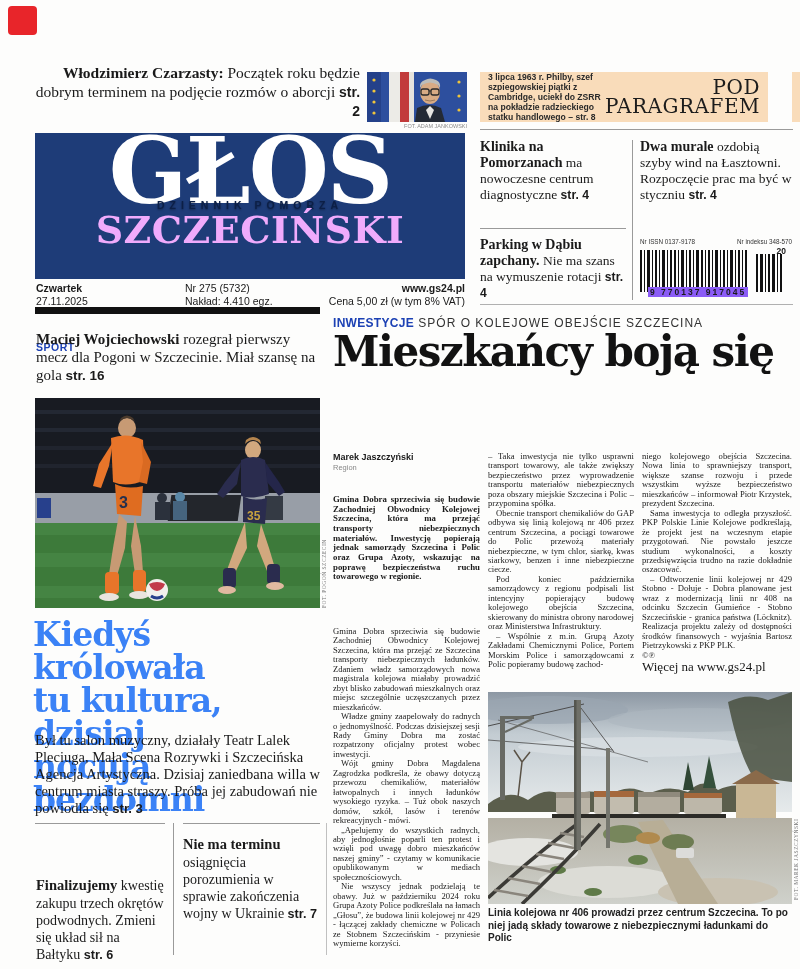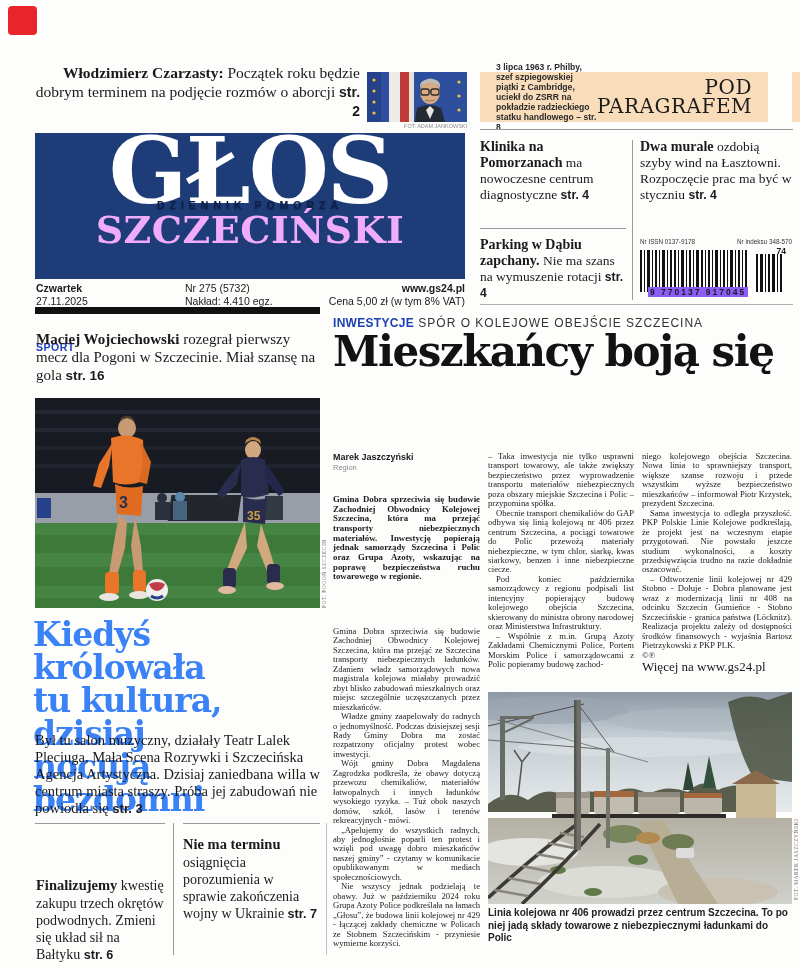--- a/index.html
+++ b/index.html
@@ -13,21 +13,21 @@
 
   
   .marker{left:8px;top:6px;width:29px;height:29px;border-radius:4px;background:#e8252a;}
 
   
   .topteaser{left:28px;top:64px;width:332px;text-align:right;font-size:15.5px;line-height:1.22;}
   .czarzasty{left:367px;top:72px;width:100px;height:50px;}
   .topcredit{left:367px;top:123px;width:100px;text-align:right;font-size:5.5px;color:#8a8a8a;}
 
   
-  .podbox{left:480px;top:72px;width:288px;height:50px;background:#f9dcba;display:flex;justify-content:space-between;align-items:center;padding:0 16px;box-sizing:border-box;}
+  .podbox{left:480px;top:72px;width:288px;height:50px;background:#f9dcba;display:flex;justify-content:space-between;align-items:center;padding:0 8px;box-sizing:border-box;}
   .podtext{width:152px;font-size:8.6px;line-height:1.18;font-weight:bold;color:#2a2a2a;}
   .podtitle{text-align:right;font-family:"DejaVu Serif",serif;font-size:20px;line-height:0.95;letter-spacing:0.5px;color:#1c1c1c;}
   .podedge{left:792px;top:72px;width:8px;height:50px;background:#f9dcba;}
 
   
   .mast{left:35px;top:133px;width:430px;height:146px;background:#1e3c78;text-align:center;overflow:hidden;}
   .mast .glos{font-family:"DejaVu Serif",serif;font-weight:bold;color:#fff;font-size:92px;line-height:1;margin-top:-8px;letter-spacing:-2px;}
   .mast .ribbon{font-family:"Liberation Sans",sans-serif;font-weight:bold;font-size:10.5px;letter-spacing:5px;color:#0c1f46;margin-top:-18px;text-shadow:0 1px 2px rgba(0,0,0,.35);}
   .mast .sub{font-family:"DejaVu Serif",serif;font-weight:bold;color:#f0abfc;font-size:38px;line-height:1;margin-top:0px;letter-spacing:0.5px;}
   .inforow{left:35px;top:282px;width:430px;font-size:10.5px;line-height:1.25;}
@@ -189,21 +189,21 @@
           <rect x="105" y="0" width="2" height="42"></rect>
         <rect x="116" y="4" width="2" height="38"></rect>
           <rect x="120" y="4" width="3" height="38"></rect>
           <rect x="125" y="4" width="1" height="38"></rect>
           <rect x="128" y="4" width="2" height="38"></rect>
           <rect x="132" y="4" width="3" height="38"></rect>
           <rect x="137" y="4" width="1" height="38"></rect>
           <rect x="140" y="4" width="2" height="38"></rect>
       </g>
     </svg>
-    <span class="baraddon">74</span>
+    <span class="baraddon">20</span>
     <span class="bardigits">9 770137 917045</span>
   </div>
 </div>
 <div class="hrule" style="left:480px;top:304px;width:313px;background:#b0b0b0;"></div>
 
 <div class="abs blackbar"></div>
 <div class="abs sportkicker sans kicker-blue">SPORT</div>
 <div class="abs sportteaser"><b>Maciej Wojciechowski</b><span> rozegrał pierwszy mecz dla Pogoni w Szczecinie. Miał szansę na gola </span><span class="ref">str. 16</span></div>
 
 <div class="abs footphoto">

